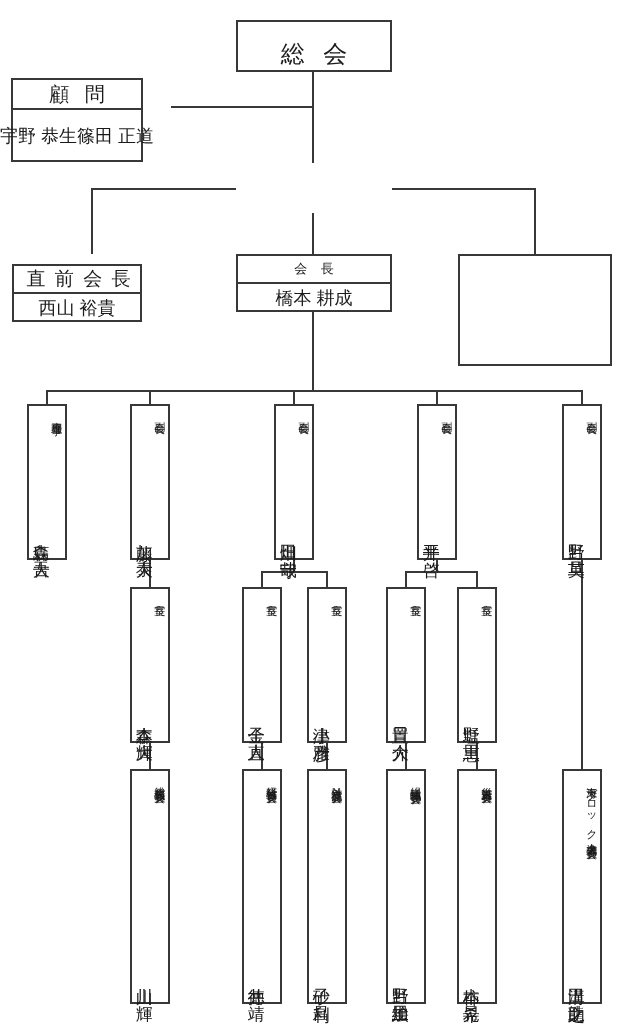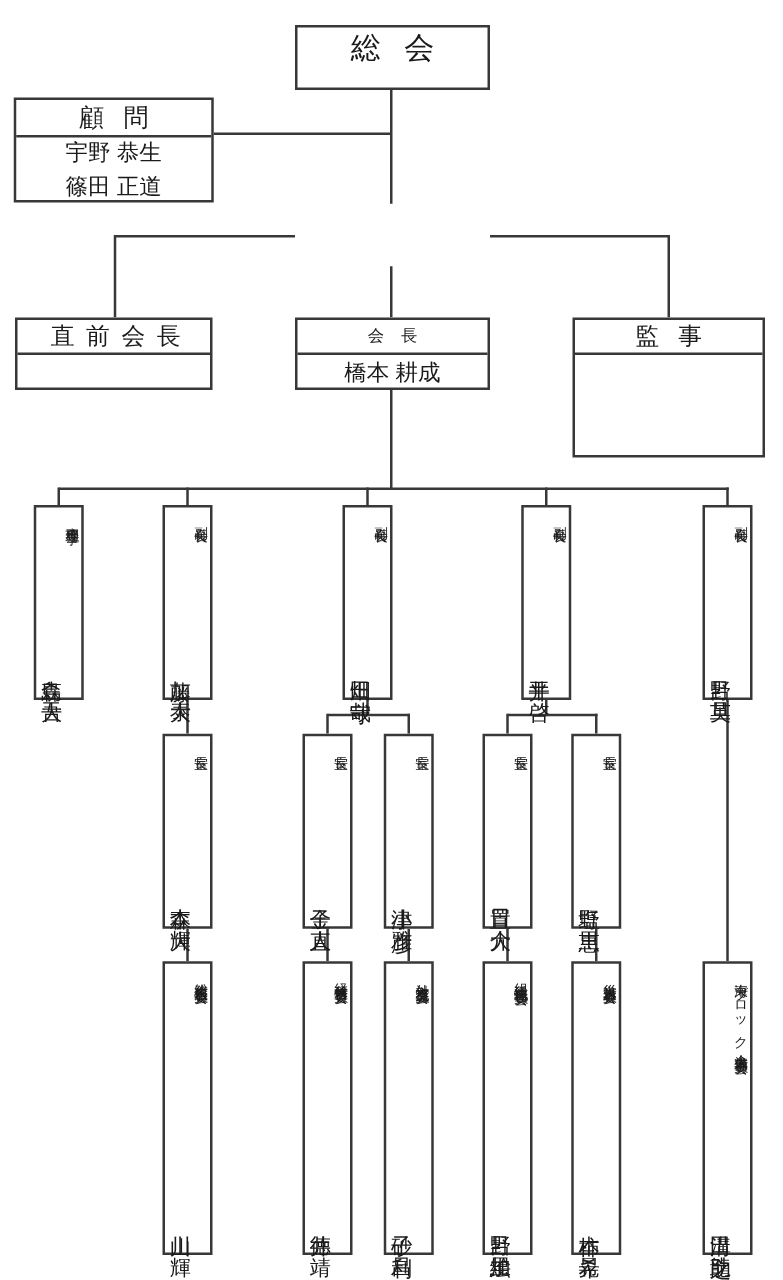--- a/index.html
+++ b/index.html
@@ -4,22 +4,22 @@
 <style>
   html,body{margin:0;padding:0;background:#fff;}
   body{font-family:"Liberation Sans",sans-serif;color:#1a1a1a;}
   .canvas{position:relative;width:626px;height:1024px;background:#fff;overflow:hidden;}
   
   .lv{position:absolute;width:2px;background:#383838;}
   .lh{position:absolute;height:2px;background:#383838;}
   
   .hbox{position:absolute;background:#fff;border:2px solid #383838;box-sizing:border-box;}
   .hbox .hdr{display:flex;align-items:center;justify-content:center;border-bottom:2px solid #383838;letter-spacing:5px;text-indent:5px;}
-  .hbox .body{display:flex;flex-direction:column;justify-content:center;align-items:center;}
-  .hbox.solo{display:flex;align-items:flex-start;justify-content:center;font-size:24px;letter-spacing:6px;text-indent:6px;}
+  .hbox .body{display:flex;justify-content:center;align-items:center;}
+  .hbox.solo{display:flex;align-items:flex-end;justify-content:center;font-size:24px;letter-spacing:6px;text-indent:6px;}
   .member{font-size:18px;line-height:27px;white-space:pre;}
   
   .vbox{position:absolute;width:40px;background:#fff;border:2px solid #383838;box-sizing:border-box;
         display:flex;flex-direction:row-reverse;justify-content:center;align-items:stretch;}
   .vtitle{writing-mode:vertical-rl;text-orientation:mixed;font-size:11px;line-height:1.18;letter-spacing:1px;
           align-self:flex-start;padding-top:7px;white-space:pre;}
   .vname{writing-mode:vertical-rl;text-orientation:mixed;font-size:17px;line-height:1.1;
          align-self:flex-end;padding-bottom:10px;white-space:pre;}
 </style>
 </head>
@@ -54,42 +54,44 @@
   <div class="lv" style="left:149px;top:743px;height:26px"></div>
   <div class="lv" style="left:261px;top:743px;height:26px"></div>
   <div class="lv" style="left:326px;top:743px;height:26px"></div>
   <div class="lv" style="left:405px;top:743px;height:26px"></div>
   <div class="lv" style="left:476px;top:743px;height:26px"></div>
 
   <div class="hbox solo" style="left:236px;top:20px;width:156px;height:52px">
     <span>総 会</span>
   </div>
 
-  <div class="hbox" style="left:11px;top:78px;width:160px;height:84px">
+  <div class="hbox" style="left:11px;top:78px;width:132px;height:84px">
     <div class="hdr" style="height:28px;font-size:20px">顧 問</div>
     <div class="body" style="height:52px">
       <div class="member">宇野 恭生</div>
       <div class="member">篠田 正道</div>
     </div>
   </div>
 
 
-  <div class="hbox" style="left:12px;top:254px;width:158px;height:58px">
+  <div class="hbox" style="left:12px;top:264px;width:130px;height:58px">
     <div class="hdr" style="height:26px;font-size:19px;letter-spacing:2px">直 前 会 長</div>
+    <div class="body" style="height:28px">
+      <div class="member">西山 裕貴</div>
+    </div>
   </div>
 
   <div class="hbox" style="left:236px;top:254px;width:156px;height:58px">
     <div class="hdr" style="height:26px;font-size:13px">会 長</div>
     <div class="body" style="height:28px">
       <div class="member">橋本 耕成</div>
     </div>
   </div>
 
   <div class="hbox" style="left:458px;top:254px;width:154px;height:112px">
-    <div class="hdr" style="height:26px;font-size:19px">監 事</div>
   </div>
 
   <div class="vbox" style="left:27px;top:404px;height:156px">
     <div class="vtitle">専務理事</div>
     <div class="vname">森島　大吾</div>
   </div>
   <div class="vbox" style="left:130px;top:404px;height:156px">
     <div class="vtitle">副会長</div>
     <div class="vname">加藤　泰大</div>
   </div>

